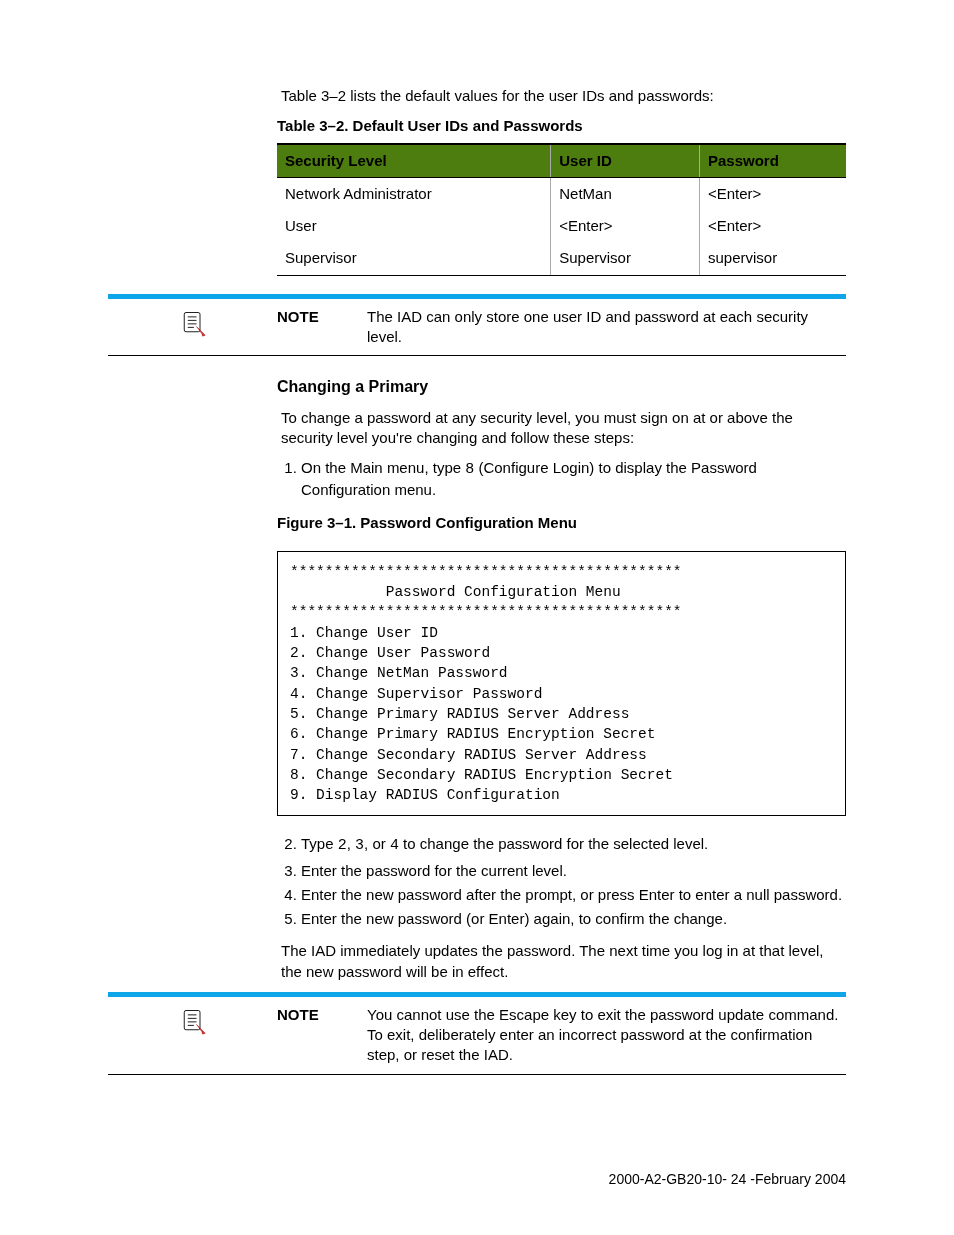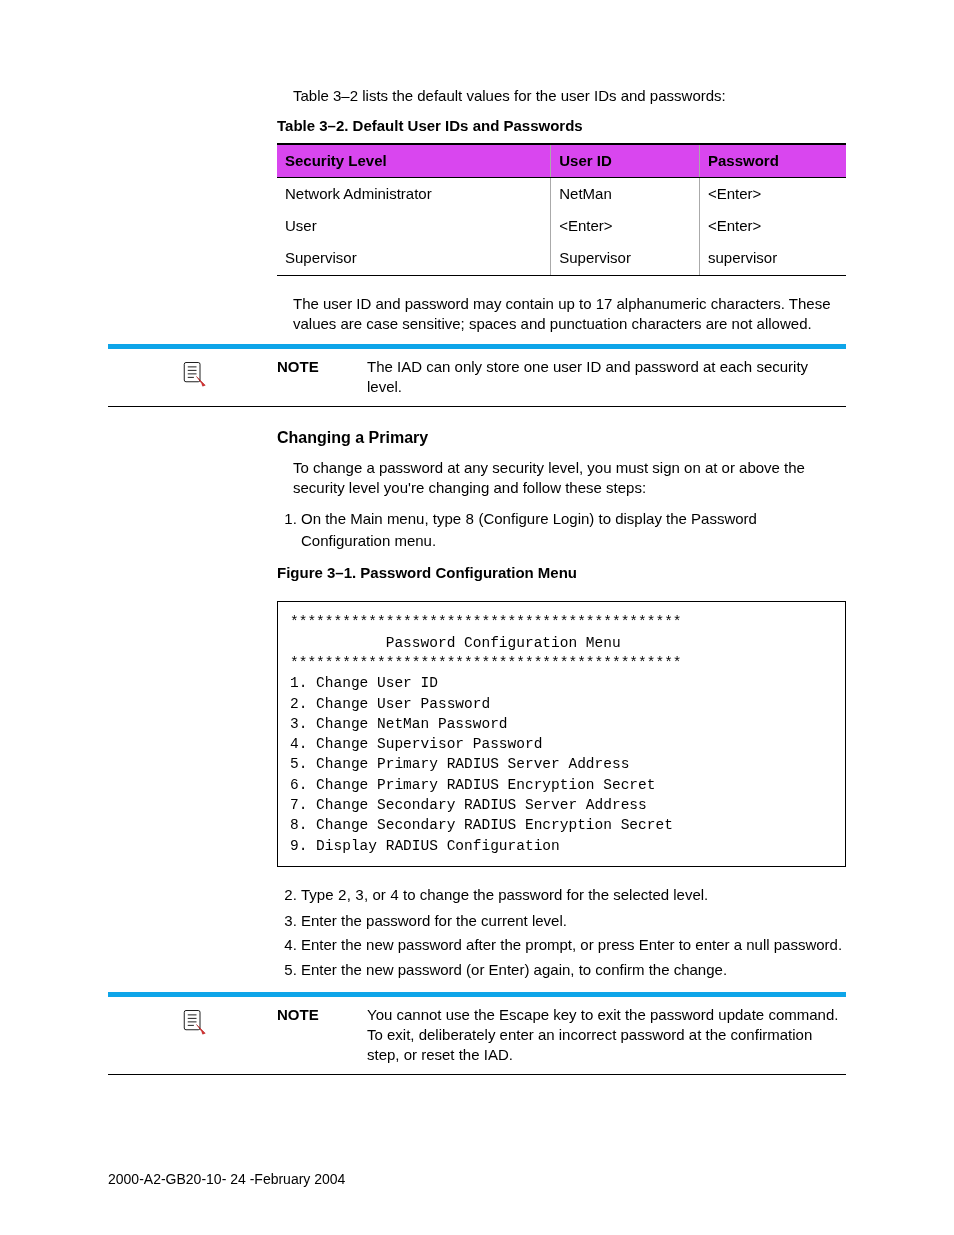--- a/index.html
+++ b/index.html
@@ -13,35 +13,35 @@
   .page {
     width: 954px;
     min-height: 1235px;
     padding: 86px 108px 40px 108px;
     box-sizing: border-box;
     position: relative;
   }
   .content-col {
     margin-left: 169px;
   }
-  p { margin: 0 0 10px 16px; }
+  p { margin: 0 0 10px 4px; }
   .table-caption {
     font-weight: bold;
     margin: 10px 0 6px 0;
   }
   table.data {
     border-collapse: collapse;
     width: 100%;
     font-size: 15px;
     margin-bottom: 18px;
   }
   table.data th {
     text-align: left;
     font-weight: bold;
-    background: #d946ef;
+    background: #4d7c0f;
     border-top: 2px solid #000;
     border-bottom: 1px solid #000;
     padding: 6px 8px;
     border-left: 1px solid #aaa;
   }
   table.data th:first-child { border-left: none; }
   table.data td {
     padding: 6px 8px;
     border-left: 1px solid #aaa;
     vertical-align: top;
@@ -102,21 +102,21 @@
     white-space: pre;
     overflow: hidden;
   }
   .footer {
     position: absolute;
     left: 108px;
     right: 108px;
     bottom: 46px;
     font-size: 14px;
     display: flex;
-    justify-content: flex-start;
+    justify-content: flex-end;
   }
   svg.note-icon { width: 28px; height: 28px; }
 </style>
 </head>
 <body>
 
 <div class="page">
 
   <div class="content-col">
     <p>Table 3–2 lists the default values for the user IDs and passwords:</p>
@@ -142,21 +142,20 @@
           <td>&lt;Enter&gt;</td>
         </tr>
         <tr class="last">
           <td>Supervisor</td>
           <td>Supervisor</td>
           <td>supervisor</td>
         </tr>
       </tbody>
     </table>
 
-    <p>The user ID and password may contain up to 17 alphanumeric characters. These values are case sensitive; spaces and punctuation characters are not allowed.</p>
   </div>
 
   <div class="note-block">
     <div class="note-icon-cell">
       <svg class="note-icon" viewBox="0 0 32 32">
         <rect x="6" y="4" width="18" height="22" rx="2" fill="#fff" stroke="#000" stroke-width="1"></rect>
         <line x1="10" y1="9" x2="20" y2="9" stroke="#000" stroke-width="1"></line>
         <line x1="10" y1="13" x2="20" y2="13" stroke="#000" stroke-width="1"></line>
         <line x1="10" y1="17" x2="20" y2="17" stroke="#000" stroke-width="1"></line>
         <line x1="10" y1="21" x2="17" y2="21" stroke="#000" stroke-width="1"></line>
@@ -195,20 +194,21 @@
 
     <ol class="steps" start="2">
       <li>
         <span>Type </span><span class="mono">2</span><span>, </span><span class="mono">3</span><span>, or </span><span class="mono">4</span><span> to change the password for the selected level.</span>
       </li>
       <li>Enter the password for the current level.</li>
       <li>Enter the new password after the prompt, or press Enter to enter a null password.</li>
       <li>Enter the new password (or Enter) again, to confirm the change.</li>
     </ol>
 
+    <p>The IAD immediately updates the password. The next time you log in at that level, the new password will be in effect.</p>
   </div>
 
   <div class="note-block">
     <div class="note-icon-cell">
       <svg class="note-icon" viewBox="0 0 32 32">
         <rect x="6" y="4" width="18" height="22" rx="2" fill="#fff" stroke="#000" stroke-width="1"></rect>
         <line x1="10" y1="9" x2="20" y2="9" stroke="#000" stroke-width="1"></line>
         <line x1="10" y1="13" x2="20" y2="13" stroke="#000" stroke-width="1"></line>
         <line x1="10" y1="17" x2="20" y2="17" stroke="#000" stroke-width="1"></line>
         <line x1="10" y1="21" x2="17" y2="21" stroke="#000" stroke-width="1"></line>

